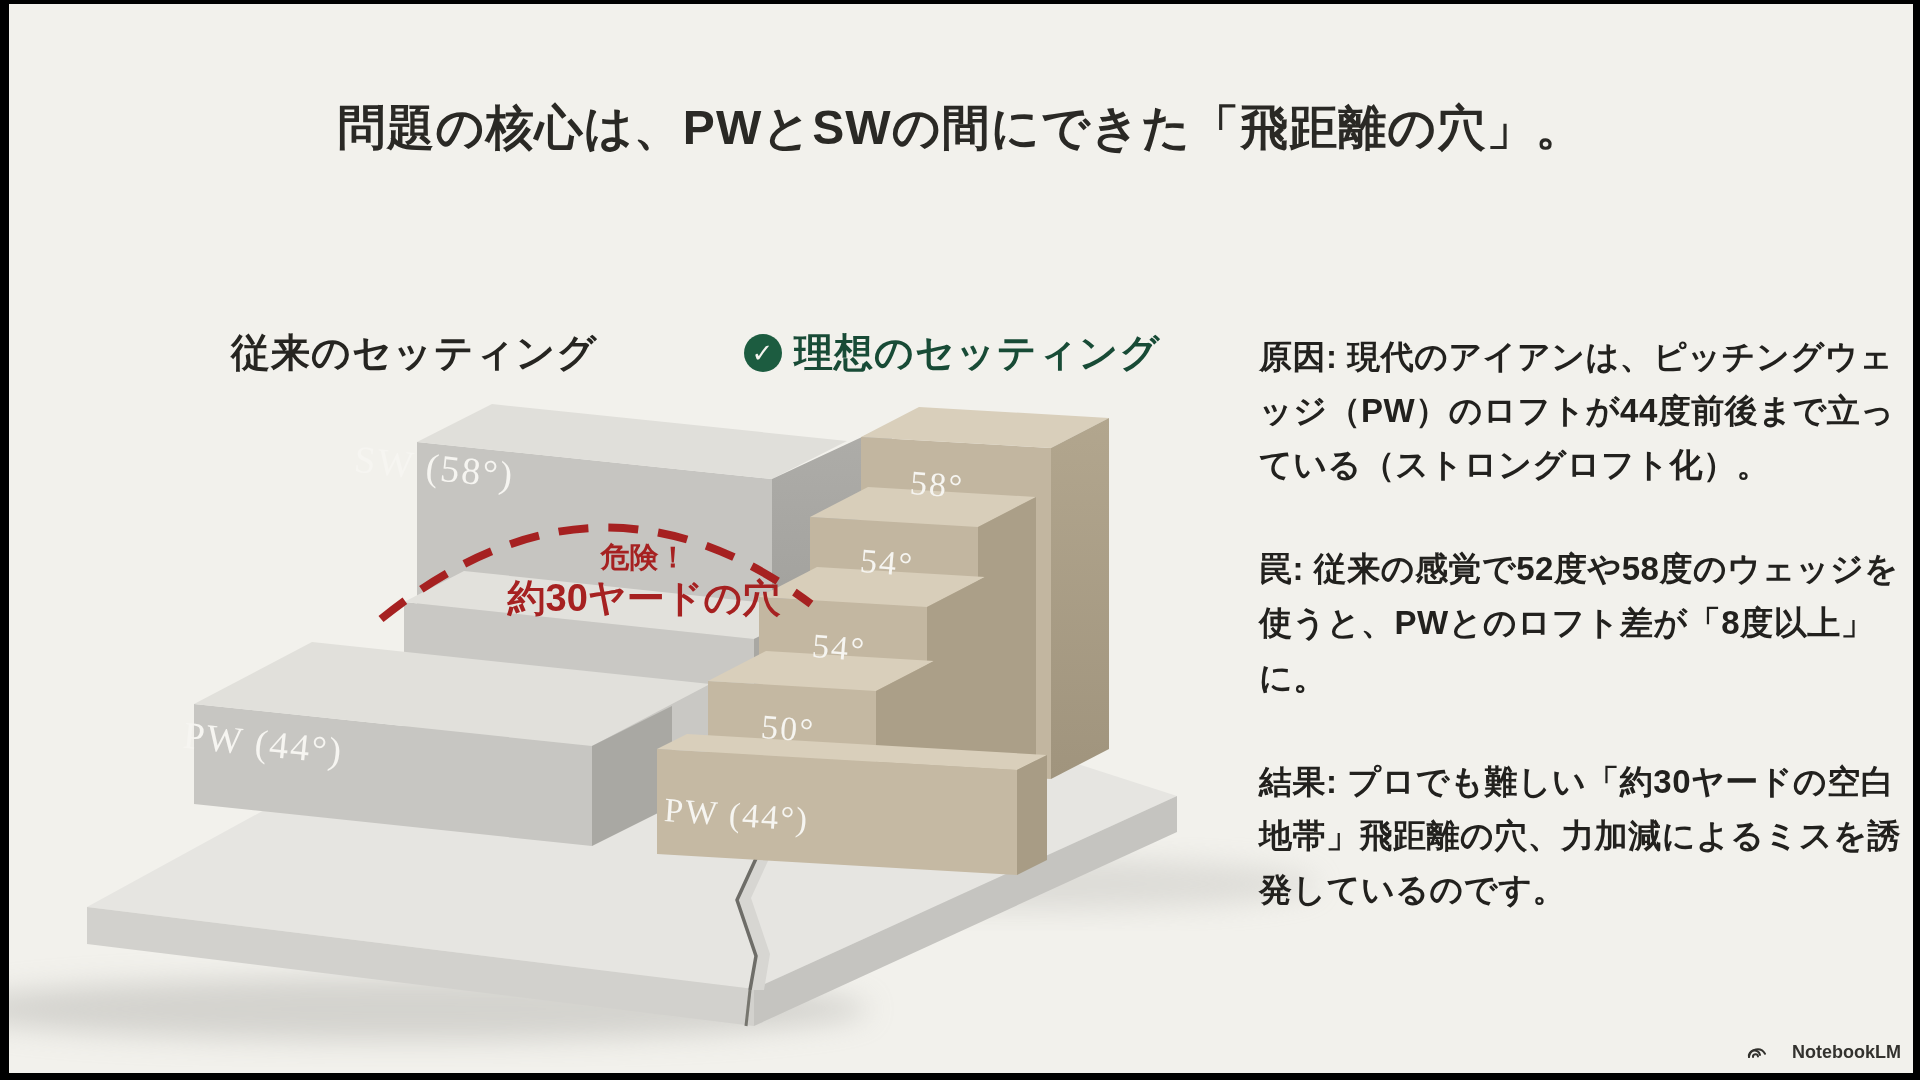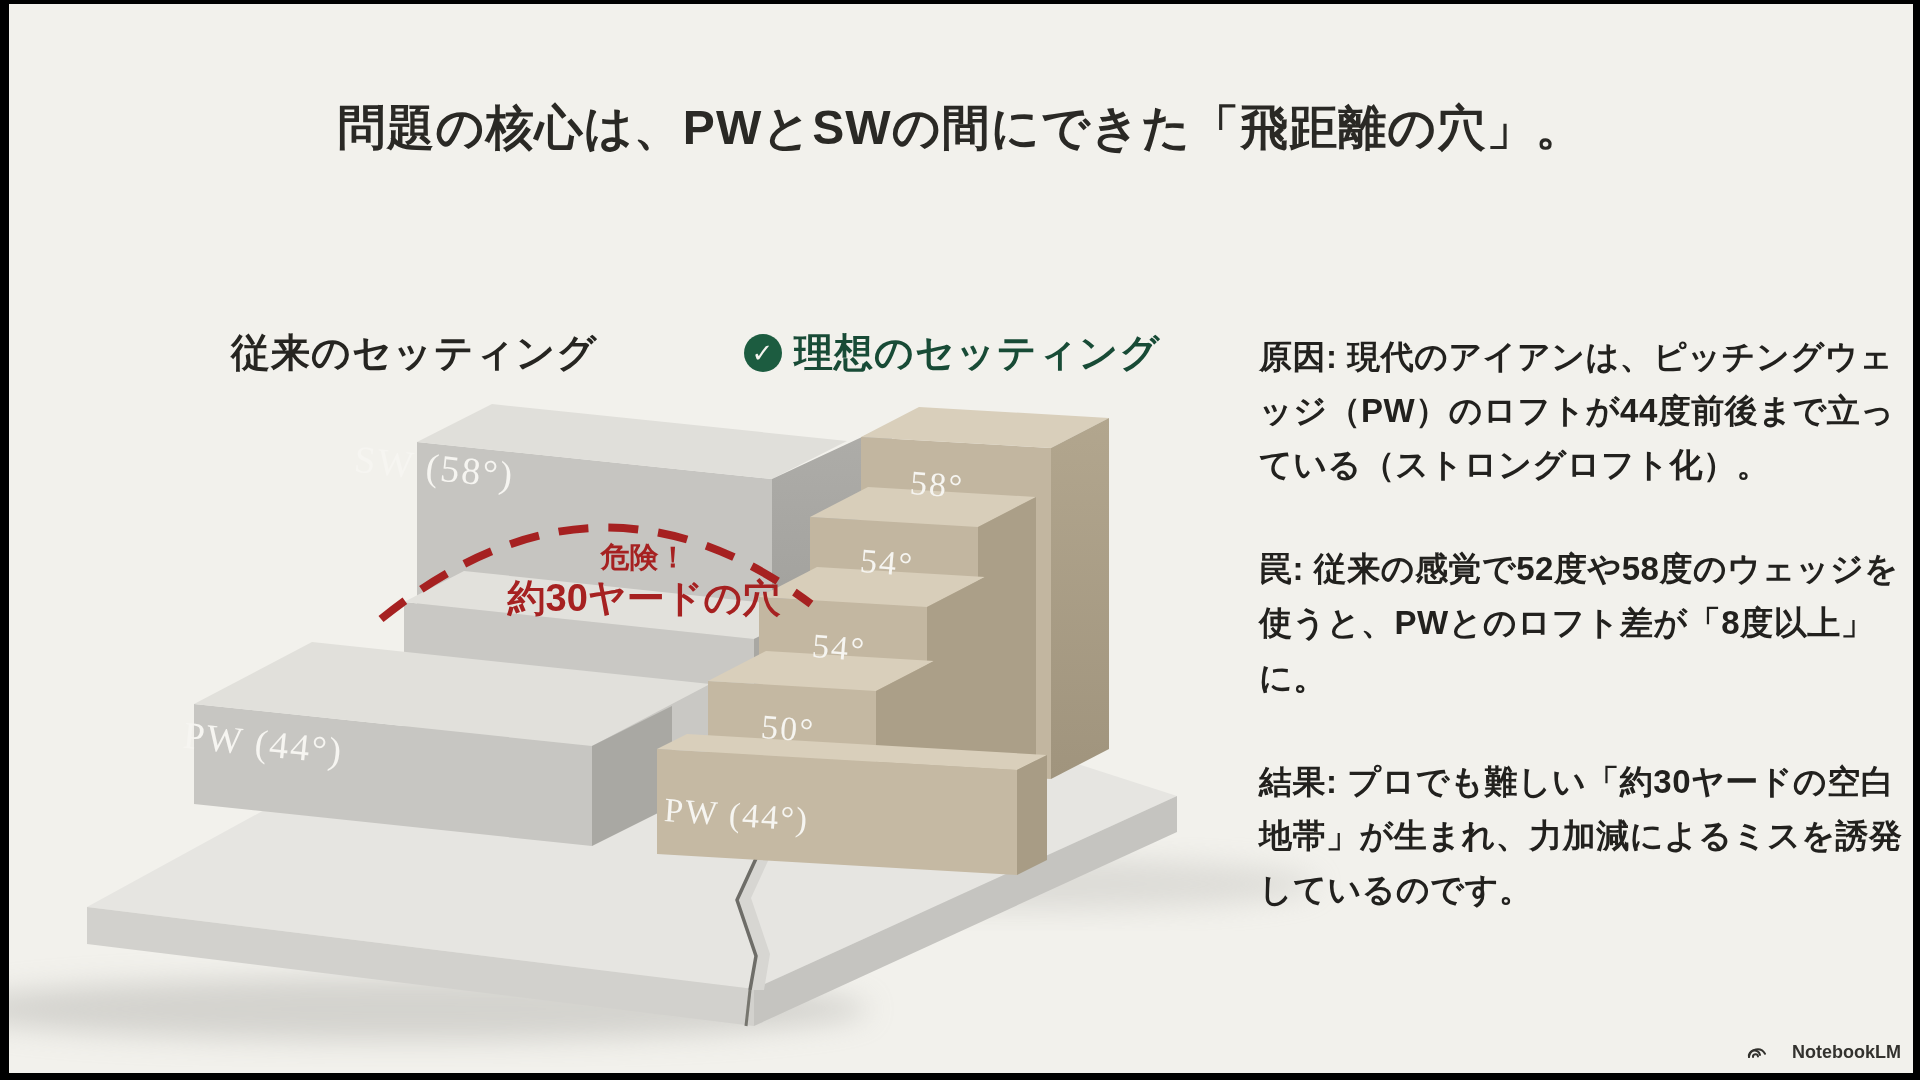--- a/index.html
+++ b/index.html
@@ -124,21 +124,21 @@
     </div>
 
     <div class="warning">
       <div class="w1">危険！</div>
       <div class="w2">約30ヤードの穴</div>
     </div>
 
     <div class="notes">
       <p>原因: 現代のアイアンは、ピッチングウェッジ（PW）のロフトが44度前後まで立っている（ストロングロフト化）。</p>
       <p>罠: 従来の感覚で52度や58度のウェッジを使うと、PWとのロフト差が「8度以上」に。</p>
-      <p>結果: プロでも難しい「約30ヤードの空白地帯」が生まれ、力加減によるミスを誘発しているのです。</p>
+      <p>結果: プロでも難しい「約30ヤードの空白地帯」飛距離の穴、力加減によるミスを誘発しているのです。</p>
     </div>
 
     <div class="brand">
       <svg width="22" height="22" viewBox="0 0 22 22">
         <g fill="none" stroke="#33322e" stroke-width="2" stroke-linecap="round">
           <path d="M3,16 A5.5,5.5 0 0 1 14,14"></path>
           <path d="M7,16 A2.5,2.5 0 0 1 12,15.4"></path>
           <path d="M3,16 a8.5,8.5 0 0 1 16,-3.2"></path>
         </g>
       </svg>

